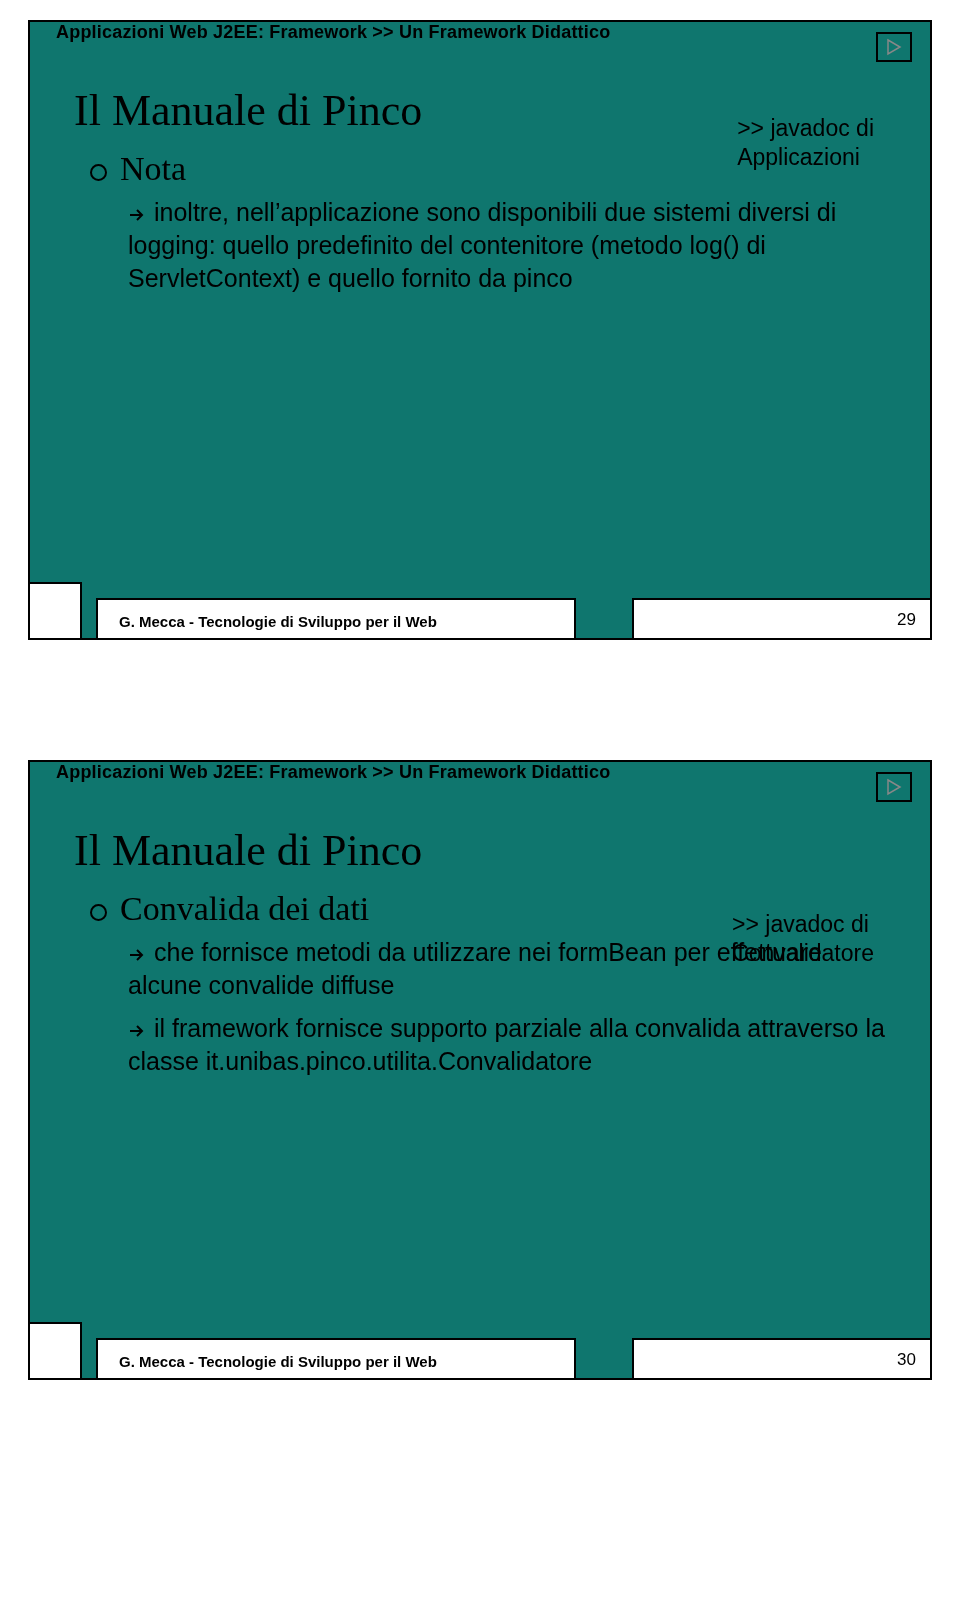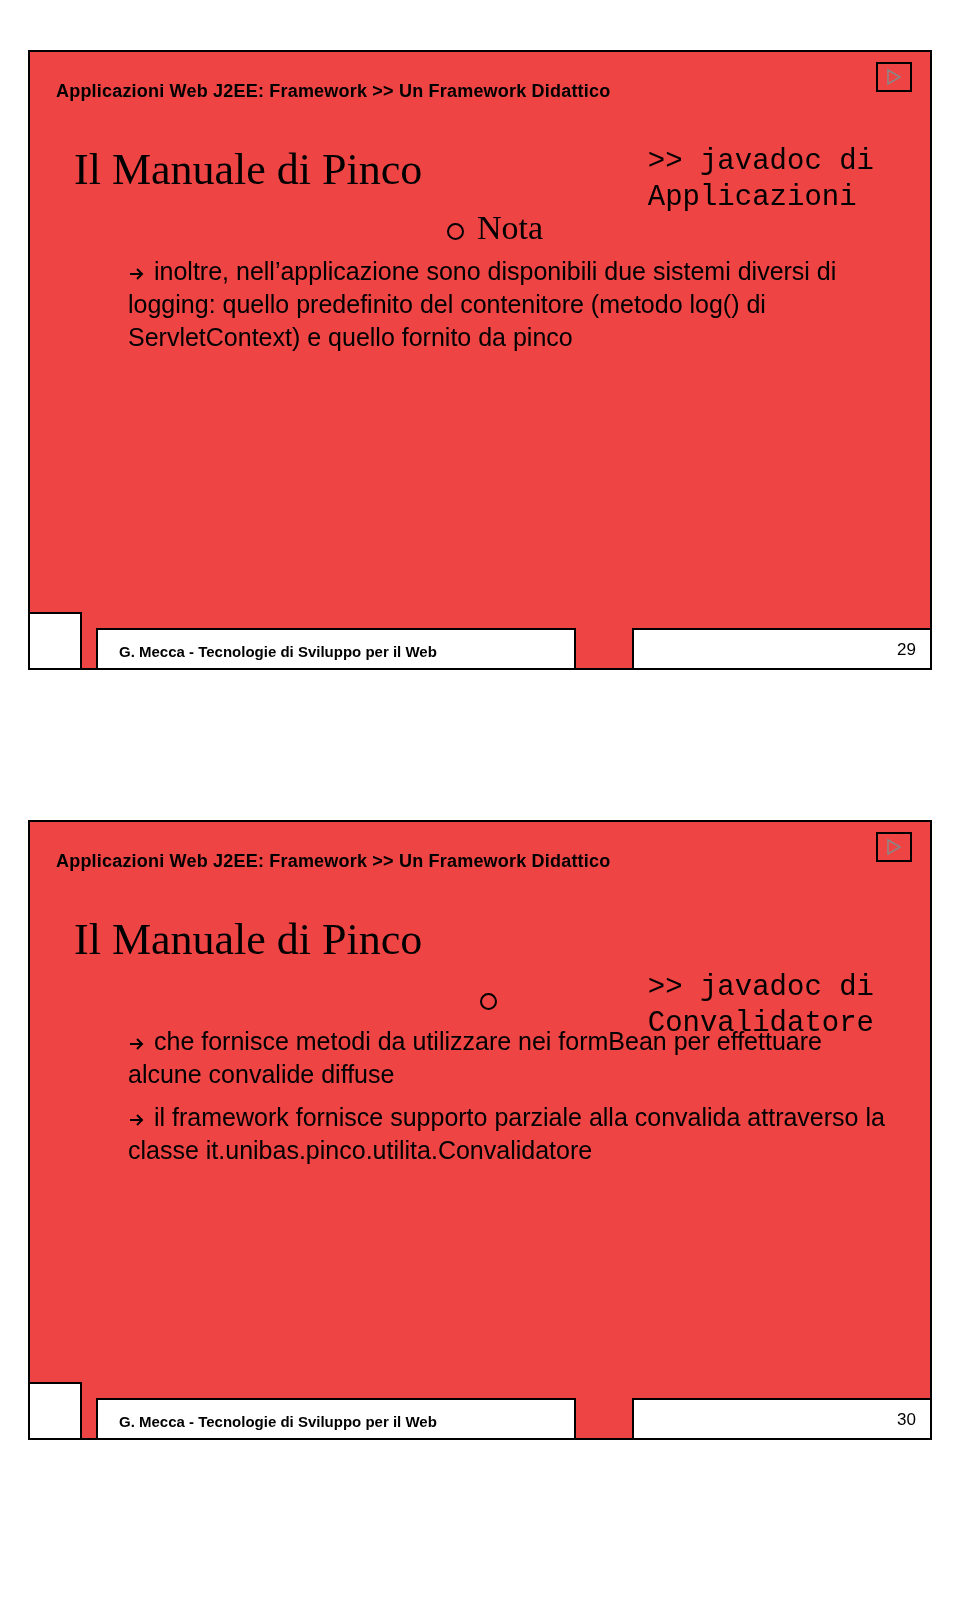--- a/index.html
+++ b/index.html
@@ -14,24 +14,23 @@
     position: relative;
   }
   .slide-stack {
     display: flex;
     flex-direction: column;
     gap: 120px;
   }
   .slide {
     position: relative;
     border: 2px solid #000;
-    padding: 29px 20px 60px 20px;
+    padding: 0 20px 60px 20px;
     min-height: 620px;
-    background: #ef4444;
-    margin-top: 30px;
+    background: #0f766e;
   }
   .nav-box {
     position: absolute;
     top: 10px;
     right: 18px;
     width: 36px;
     height: 30px;
     border: 2px solid #000;
     display: flex;
     align-items: center;
@@ -89,32 +88,31 @@
   }
   .slide-title {
     font-size: 44px;
     font-family: "Times New Roman", Times, serif;
     margin: 4px 0 14px 0;
   }
   .right-note {
     position: absolute;
     top: 92px;
     right: 56px;
-    font-size: 29px;
-    font-family: Liberation Mono, monospace;
+    font-size: 23px;
+    font-family: Liberation Sans, sans-serif;
     line-height: 1.25;
     text-align: left;
   }
   .bullet-l1 {
     font-family: "Times New Roman", Times, serif;
     font-size: 34px;
     margin: 4px 0 8px 16px;
     display: flex;
     align-items: flex-start;
-    justify-content: center;
   }
   .bullet-l1 .mk {
     width: 30px;
     flex-shrink: 0;
   }
   .bullet-l2 {
     font-size: 25px;
     font-family: Arial, Helvetica, sans-serif;
     color: #000;
     margin: 4px 0 10px 54px;
@@ -194,20 +192,21 @@
       <div class="body-area">
         <div class="slide-title">Il Manuale di Pinco</div>
 
         <div class="right-note" style="top:148px;">
           <span>&gt;&gt; javadoc di</span><br>
           <span>Convalidatore</span>
         </div>
 
         <div class="bullet-l1">
           <span class="mk circle-mk"></span>
+          <span>Convalida dei dati</span>
         </div>
 
         <div class="bullet-l2">
           <span class="arrow-mk">
             <svg width="18" height="16">
                 <path d="M2 8 H13 M9 3 L14 8 L9 13" fill="none" stroke="#000" stroke-width="2"></path>
               </svg>
           </span><span>che fornisce metodi da utilizzare nei formBean per effettuare alcune convalide diffuse</span>
         </div>
 

